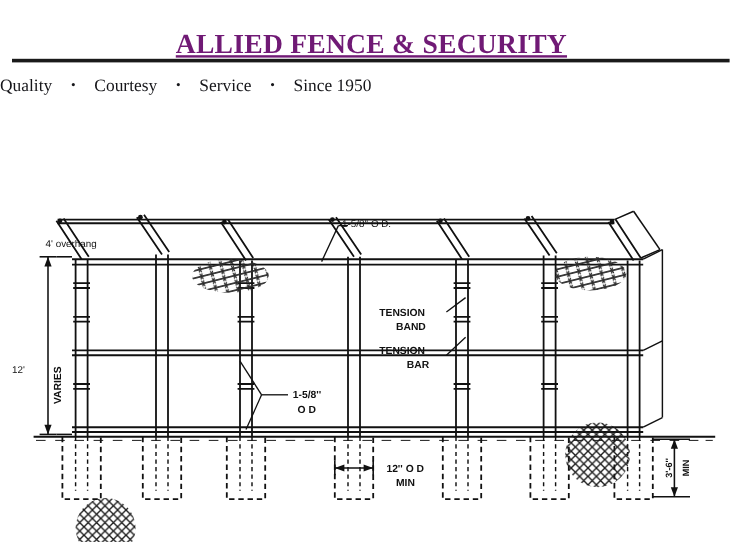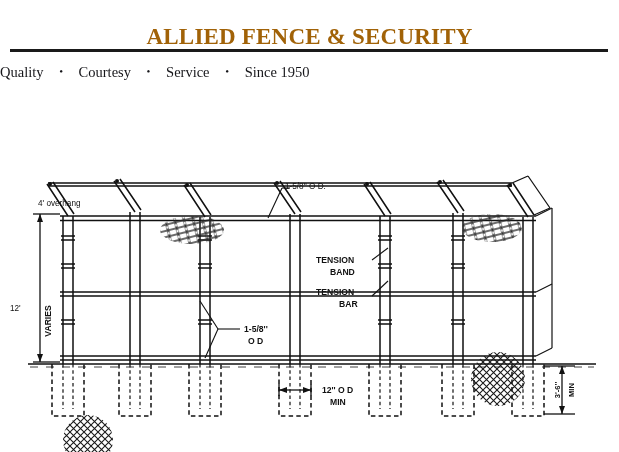--- a/index.html
+++ b/index.html
@@ -8,21 +8,21 @@
     font-family:"Liberation Sans",sans-serif;
   }
   #page{position:absolute;left:0;top:0;width:619px;height:452px;}
 
   
   .letterhead{position:absolute;left:0;top:0;width:619px;height:96px;}
   .company-title{
     position:absolute;left:0;top:24px;width:619px;text-align:center;
     font-family:"Liberation Serif","DejaVu Serif",serif;
     font-weight:bold;font-size:23px;letter-spacing:0.2px;
-    color:#a16207;white-space:nowrap;
+    color:#701a75;white-space:nowrap;text-decoration:underline;
   }
   .rule{
     position:absolute;left:10px;top:49px;width:598px;height:3px;
     background:#1a1a1a;
   }
   .tagline{
     position:absolute;left:0;top:64px;width:619px;
     font-family:"Liberation Serif","DejaVu Serif",serif;
     font-size:14.5px;color:#16161a;white-space:nowrap;
   }

